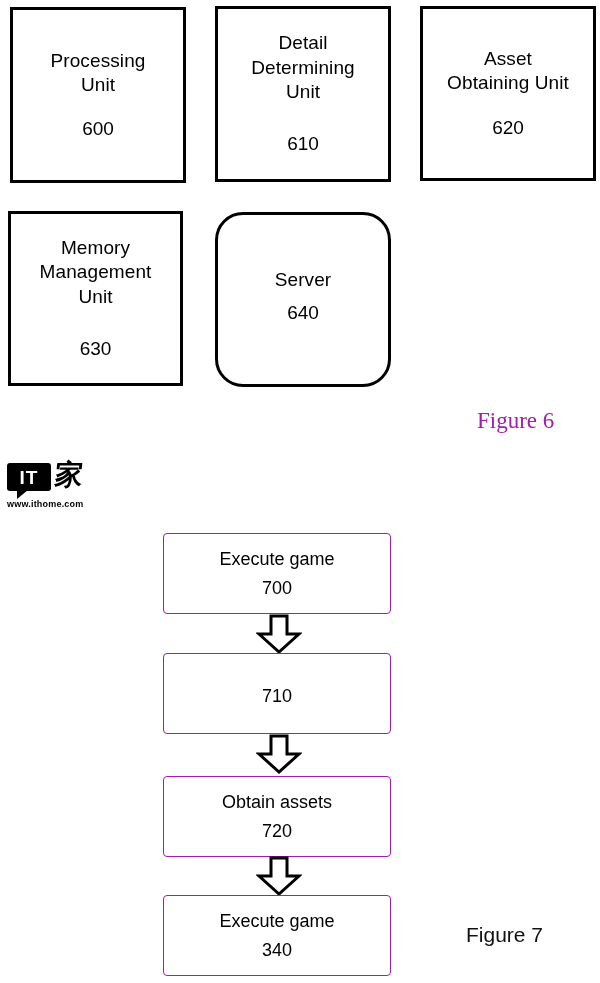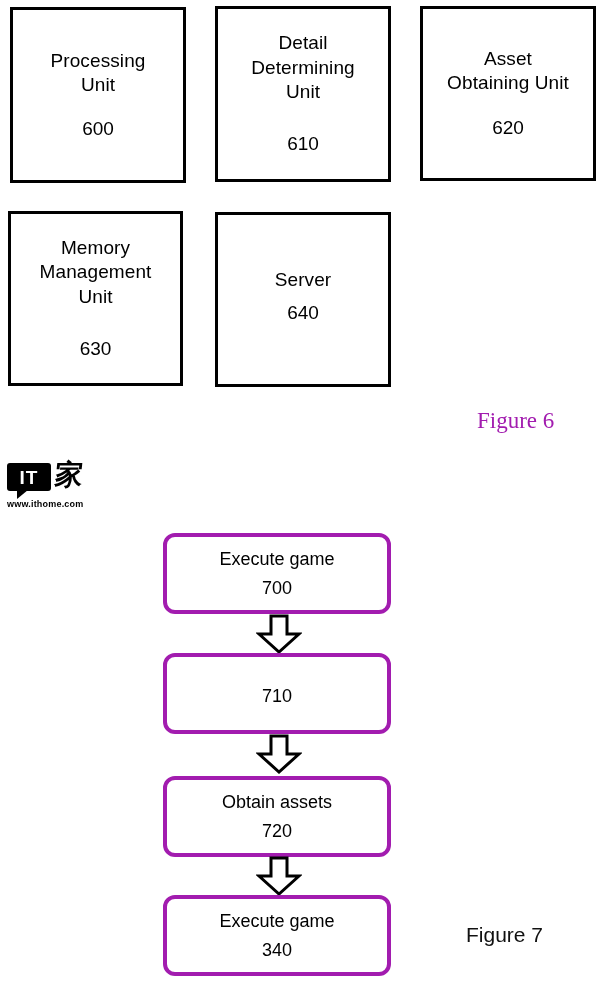--- a/index.html
+++ b/index.html
@@ -43,21 +43,21 @@
   #box-600 { left: 10px;  top: 7px;   width: 176px; height: 176px; }
   #box-610 { left: 215px; top: 6px;   width: 176px; height: 176px; }
   #box-620 { left: 420px; top: 6px;   width: 176px; height: 175px; }
   #box-630 { left: 8px;   top: 211px; width: 175px; height: 175px; }
   #box-640 { left: 215px; top: 212px; width: 176px; height: 175px; }
 
   
   #box-610 .unit-num, #box-630 .unit-num { margin-top: 28px; }
   
   #box-640 .unit-num { margin-top: 8px; }
-  #box-640 { justify-content: center; }
+  #box-640 { justify-content: center; border-radius: 28px; }
   #box-640 .inner { margin-top: -6px; display:flex; flex-direction:column; align-items:center;}
 
   
   .fig-caption-serif {
     position: absolute;
     font-family: "Liberation Serif", serif;
     font-size: 23px;
     color: #a21caf;
     white-space: nowrap;
   }
@@ -143,22 +143,22 @@
     white-space: nowrap;
   }
 
   
   .flow-box {
     position: absolute;
     left: 163px;
     width: 228px;
     height: 81px;
     box-sizing: border-box;
-    border: 4px solid #a21caf;
-    border-radius: 12px;
+    border: 1px solid #a21caf;
+    border-radius: 4px;
     background: #ffffff;
     display: flex;
     flex-direction: column;
     align-items: center;
     justify-content: center;
     text-align: center;
   }
   .flow-label {
     font-size: 18px;
     line-height: 1.25;

